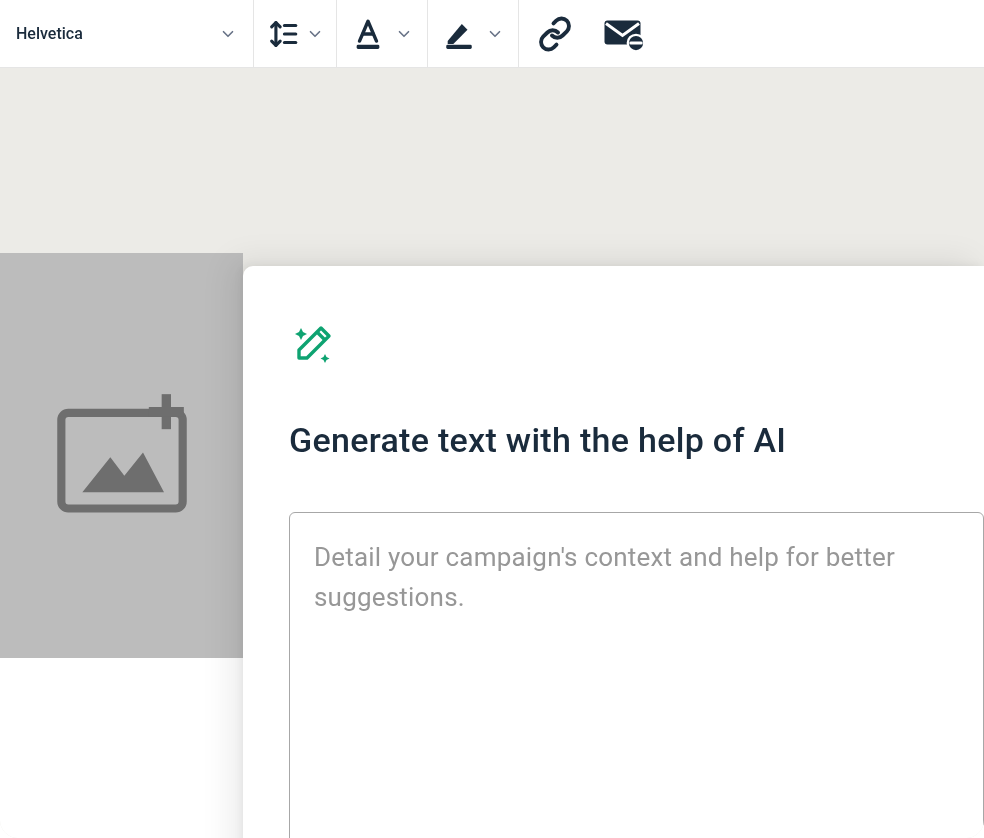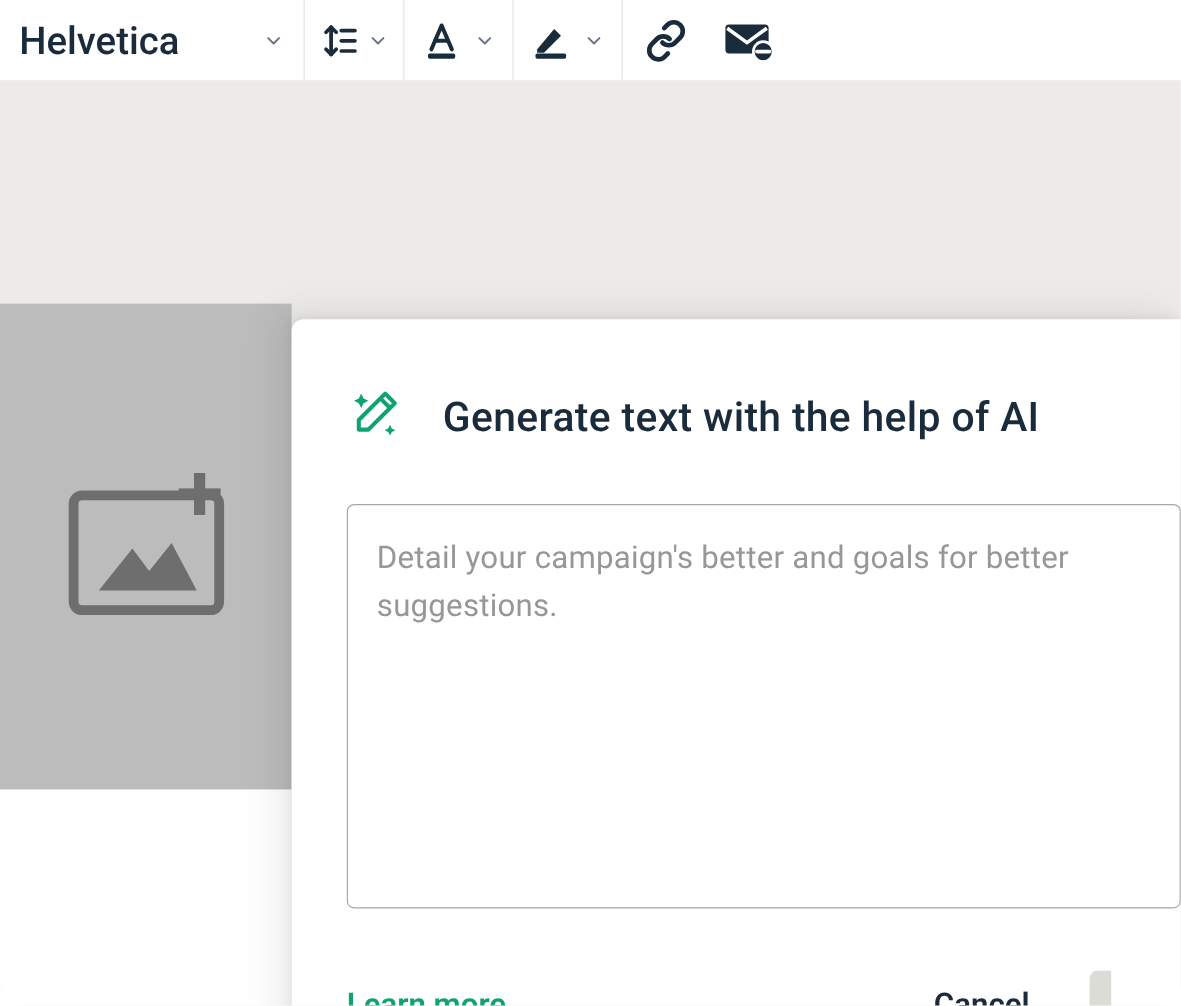--- a/index.html
+++ b/index.html
@@ -20,21 +20,21 @@
   }
   .toolbar-item {
     display: flex;
     align-items: center;
     border-right: 1px solid #e5e5e5;
     padding: 0 16px;
     height: 100%;
   }
   .font-select { width: 254px; justify-content: space-between; }
   .size-select { width: 253px; justify-content: space-between; }
-  .toolbar-label { font-size: 32px; color: #1a2b3c; font-weight: 500; }
+  .toolbar-label { font-size: 16px; color: #1a2b3c; font-weight: 500; }
   .chevron { width: 18px; height: 18px; }
   .chevron svg { width: 100%; height: 100%; }
   .btn-group { display: flex; align-items: center; gap: 10px; padding: 0 14px; }
   .btn-group.narrow { padding: 0 12px; gap: 6px; }
   .icon-box { display: flex; align-items: center; justify-content: center; }
   .icon-box svg { display: block; }
   .no-border-right { border-right: none; }
   .canvas-area {
     background: #ecebe7;
     width: 100%;
@@ -65,21 +65,21 @@
     position: absolute;
     left: 243px;
     top: 198px;
     width: 741px;
     height: 640px;
     background: #fff;
     border-top-left-radius: 10px;
     box-shadow: -12px -6px 32px rgba(0,0,0,0.08), -2px -2px 8px rgba(0,0,0,0.05);
     padding: 54px 0 0 46px;
   }
-  .modal-header { display: flex; align-items: flex-end; gap: 32px; }
+  .modal-header { display: flex; align-items: flex-start; gap: 52px; flex-direction: column; }
   .modal-title { font-size: 34px; color: #1a2b3c; font-weight: 500; letter-spacing: 0.3px; }
   .prompt-box {
     margin-top: 52px;
     border: 1px solid #a7a7a7;
     border-radius: 6px;
     width: 695px;
     height: 337px;
     padding: 24px 24px;
   }
   .prompt-placeholder { font-size: 26px; color: #979797; line-height: 1.55; letter-spacing: 0.2px; }
@@ -200,21 +200,21 @@
           <path d="M32 8 L40 16 L18 38 L10 38 L10 30 Z" fill="none" stroke="#0ea371" stroke-width="3.4" stroke-linejoin="round"></path>
           <line x1="28" y1="12" x2="36" y2="20" stroke="#0ea371" stroke-width="3.4"></line>
           <path d="M12 8 L14 12 L18 14 L14 16 L12 20 L10 16 L6 14 L10 12 Z" fill="#0ea371"></path>
           <path d="M36 34 L37.5 37 L40.5 38.5 L37.5 40 L36 43 L34.5 40 L31.5 38.5 L34.5 37 Z" fill="#0ea371"></path>
         </svg>
       </span>
       <h2 class="modal-title">Generate text with the help of AI</h2>
     </div>
 
     <div class="prompt-box">
-      <div class="prompt-placeholder">Detail your campaign's better and goals for better suggestions.</div>
+      <div class="prompt-placeholder">Detail your campaign's context and help for better suggestions.</div>
     </div>
 
     <div class="modal-footer">
       <span class="learn-more">Learn more</span>
       <div class="footer-right">
         <span class="cancel-btn">Cancel</span>
         <div class="primary-stub"></div>
       </div>
     </div>
   </div>

